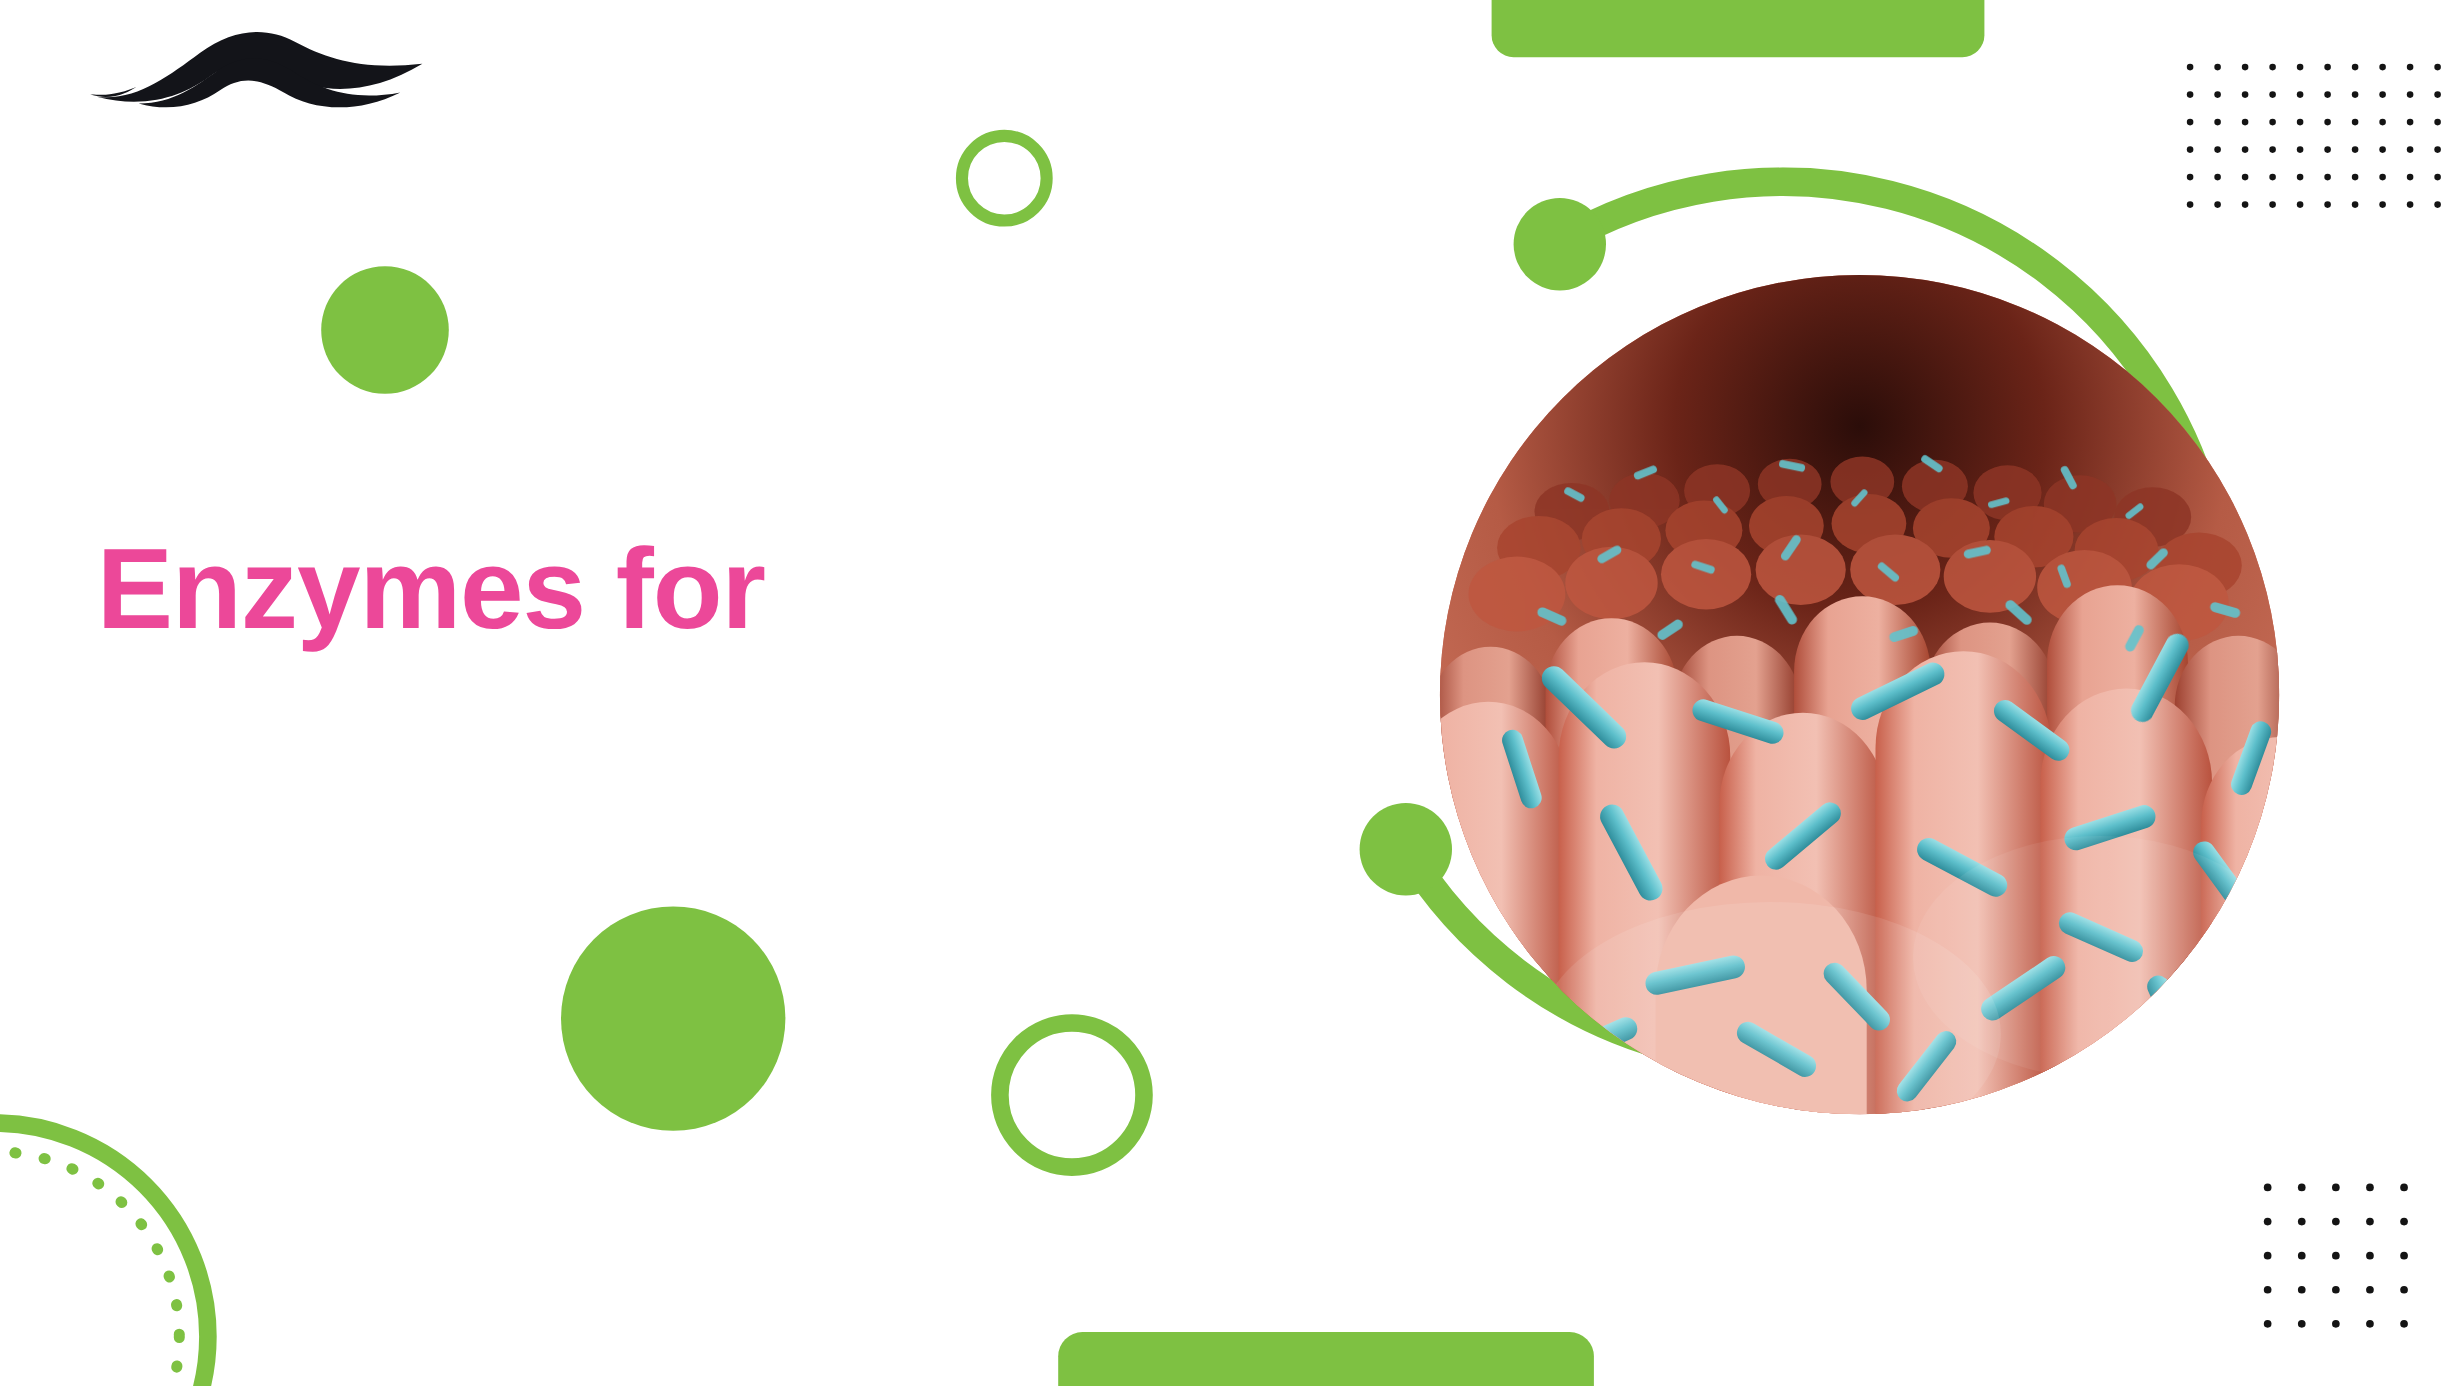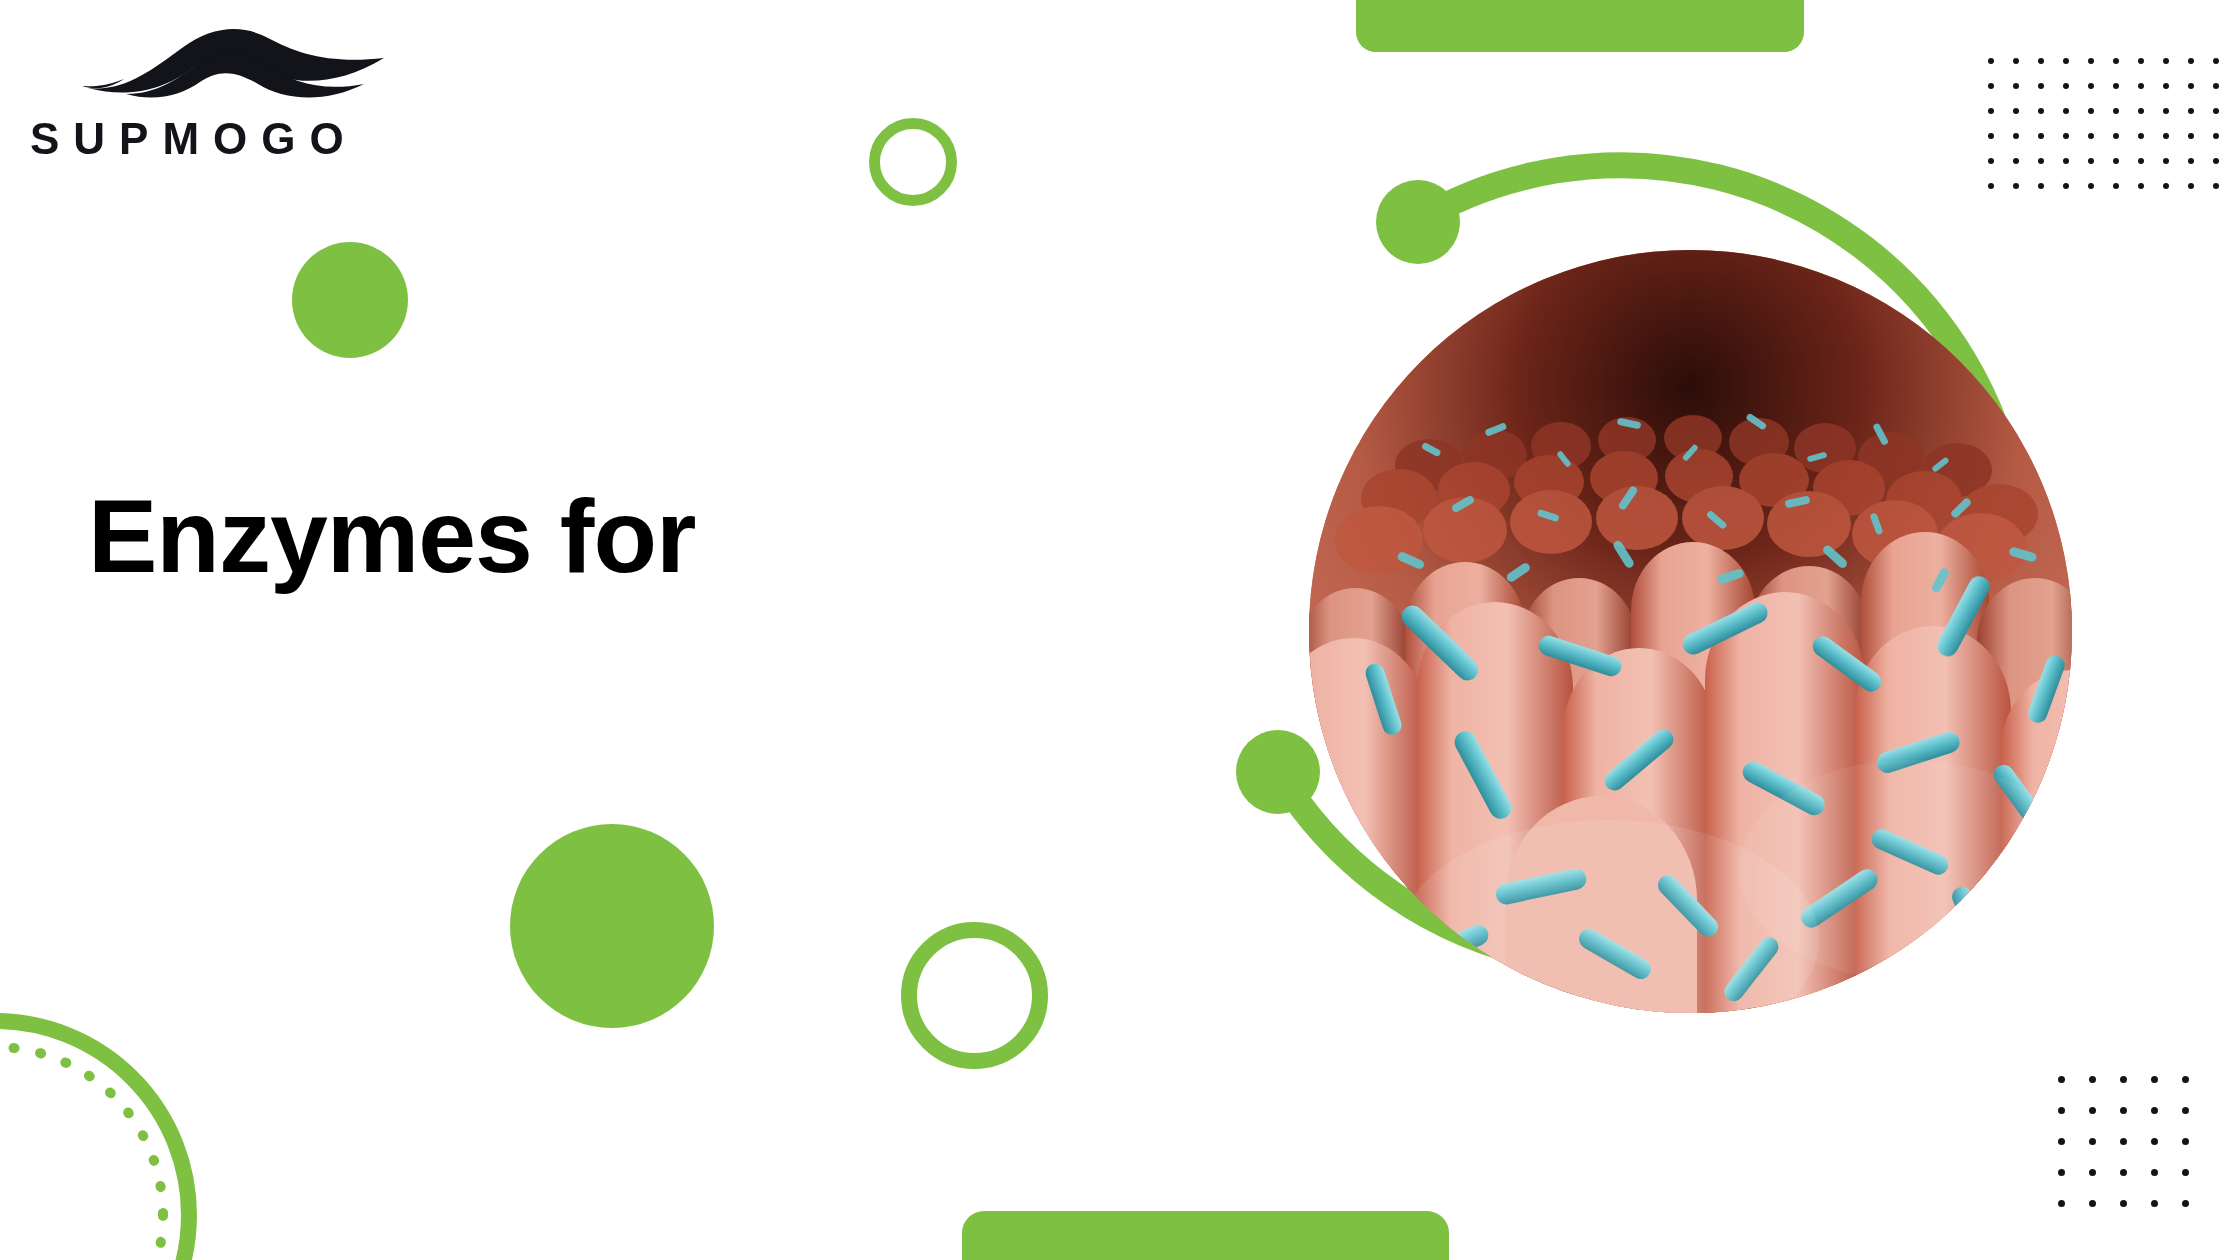--- a/index.html
+++ b/index.html
@@ -134,21 +134,21 @@
     top: 450px;
     width: 1180px;
   }
   #headline .line {
     display: block;
     font-family: "Liberation Sans", sans-serif;
     font-weight: 700;
     font-size: 104px;
     line-height: 172px;
     letter-spacing: -1px;
-    color: #000000;
+    color: #ec4899;
     white-space: nowrap;
   }
 
   
   #hero {
     position: absolute;
     left: 1243px;
     top: 152px;
     width: 900px;
     height: 900px;
@@ -233,21 +233,20 @@
                C 162 34, 140 32, 118 48
                C 96 64, 62 78, 16 66 Z" fill="#131419"></path>
       <path d="M54 72
                C 86 72, 106 56, 126 42
                C 150 26, 172 28, 196 44
                C 220 60, 250 70, 292 62
                C 252 82, 212 78, 186 62
                C 162 48, 146 48, 128 60
                C 108 74, 82 80, 54 72 Z" fill="#131419"></path>
     </svg>
-    <span id="logo-word">SUPMOGO</span>
   </div>
 
   <div id="headline">
     <span class="line">Enzymes for</span>
   </div>
 
   <div id="hero">
 
     <svg id="hero-ring" width="900" height="900" viewBox="0 0 900 900">
 

